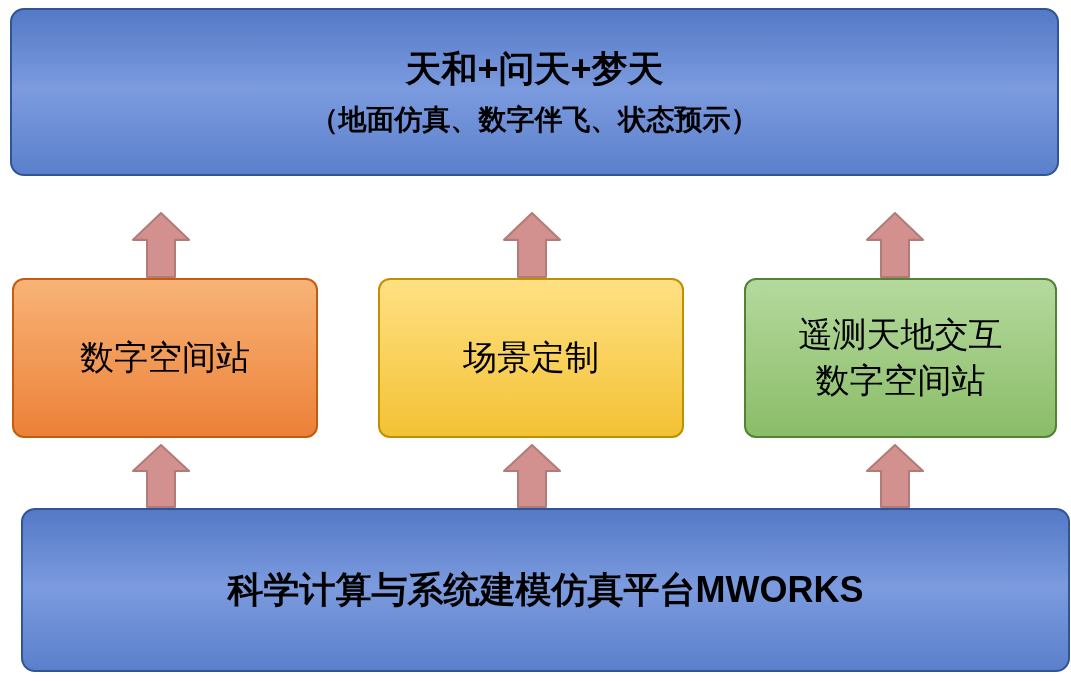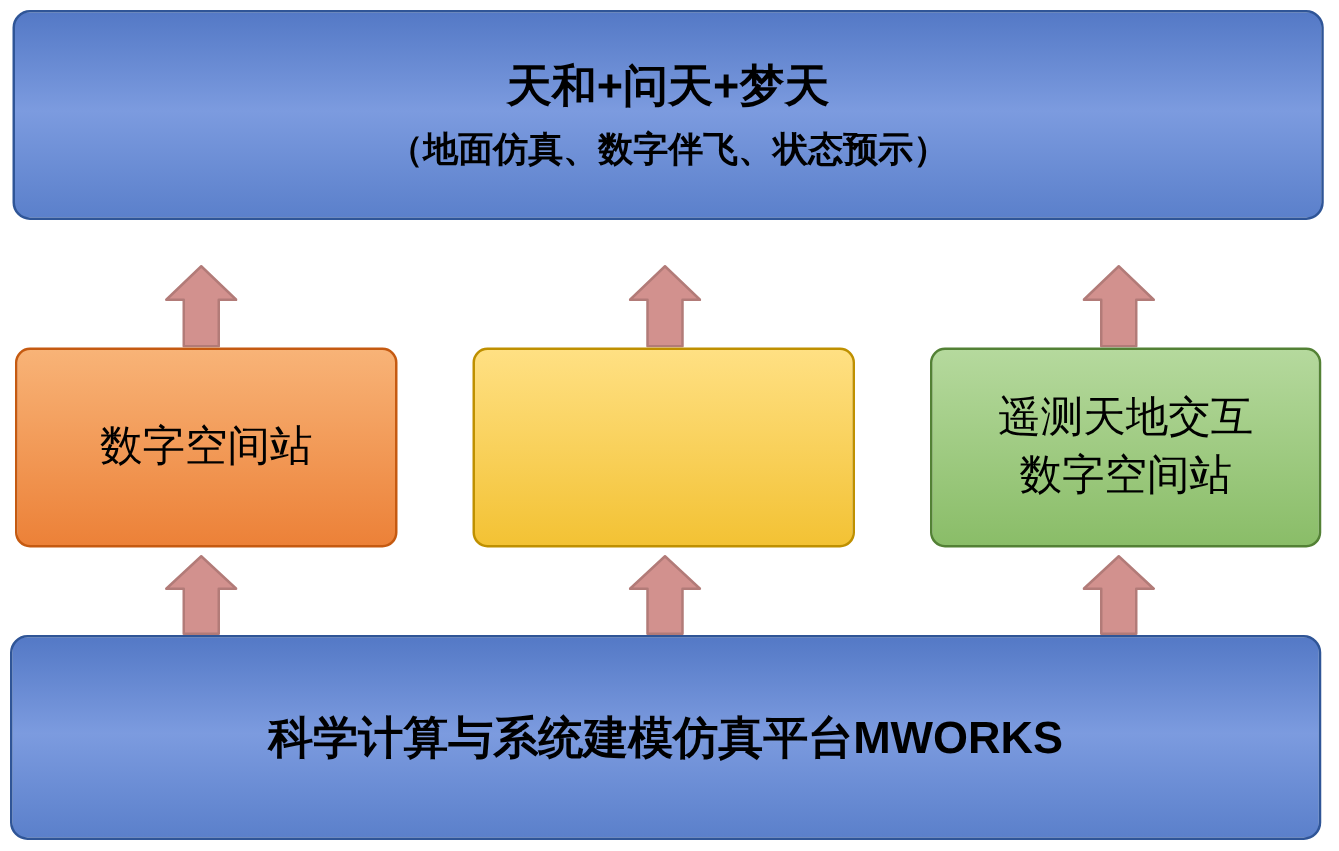--- a/index.html
+++ b/index.html
@@ -31,21 +31,21 @@
     background: linear-gradient(180deg, #5479c6 0%, #7c9bdf 48%, #5b80cb 100%);
   }
   .top-box {
     left: 10px;
     top: 8px;
     width: 1049px;
     height: 168px;
     gap: 8px;
   }
   .bottom-box {
-    left: 8px;
+    left: 21px;
     top: 508px;
     width: 1049px;
     height: 164px;
   }
   .top-line-main {
     font-size: 36px;
     font-weight: bold;
     line-height: 1.15;
   }
   .top-line-sub {
@@ -118,20 +118,21 @@
     <polygon points="29,1 57,27 43,27 43,63 15,63 15,27 1,27"></polygon>
   </svg>
   <svg class="arrow r1 c3" viewBox="0 0 58 64" preserveAspectRatio="none">
     <polygon points="29,1 57,27 43,27 43,63 15,63 15,27 1,27"></polygon>
   </svg>
 
   <div class="box mid-box orange">
     <div>数字空间站</div>
   </div>
   <div class="box mid-box yellow">
+    <div>场景定制</div>
   </div>
   <div class="box mid-box green">
     <div>遥测天地交互</div>
     <div>数字空间站</div>
   </div>
 
   <svg class="arrow r2 c1" viewBox="0 0 58 64" preserveAspectRatio="none">
     <polygon points="29,1 57,27 43,27 43,63 15,63 15,27 1,27"></polygon>
   </svg>
   <svg class="arrow r2 c2" viewBox="0 0 58 64" preserveAspectRatio="none">

